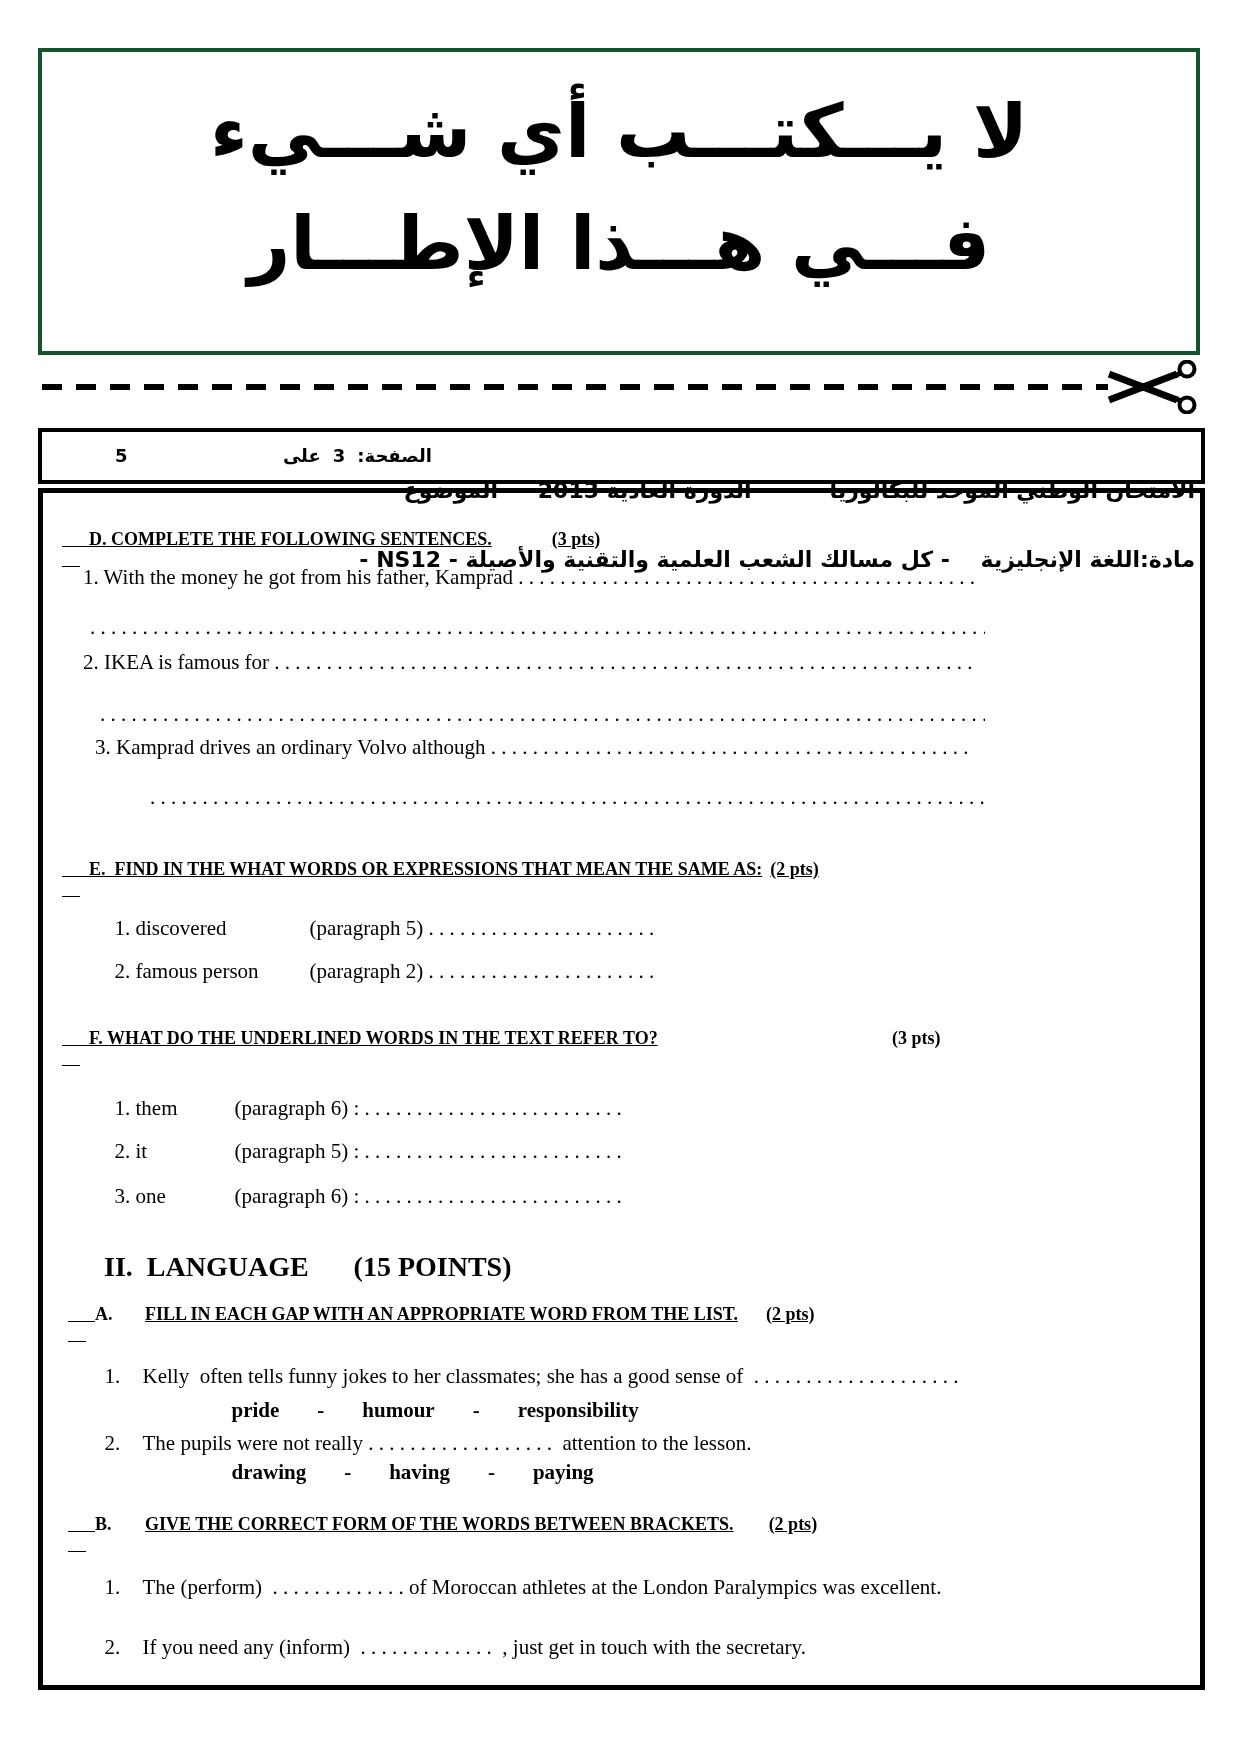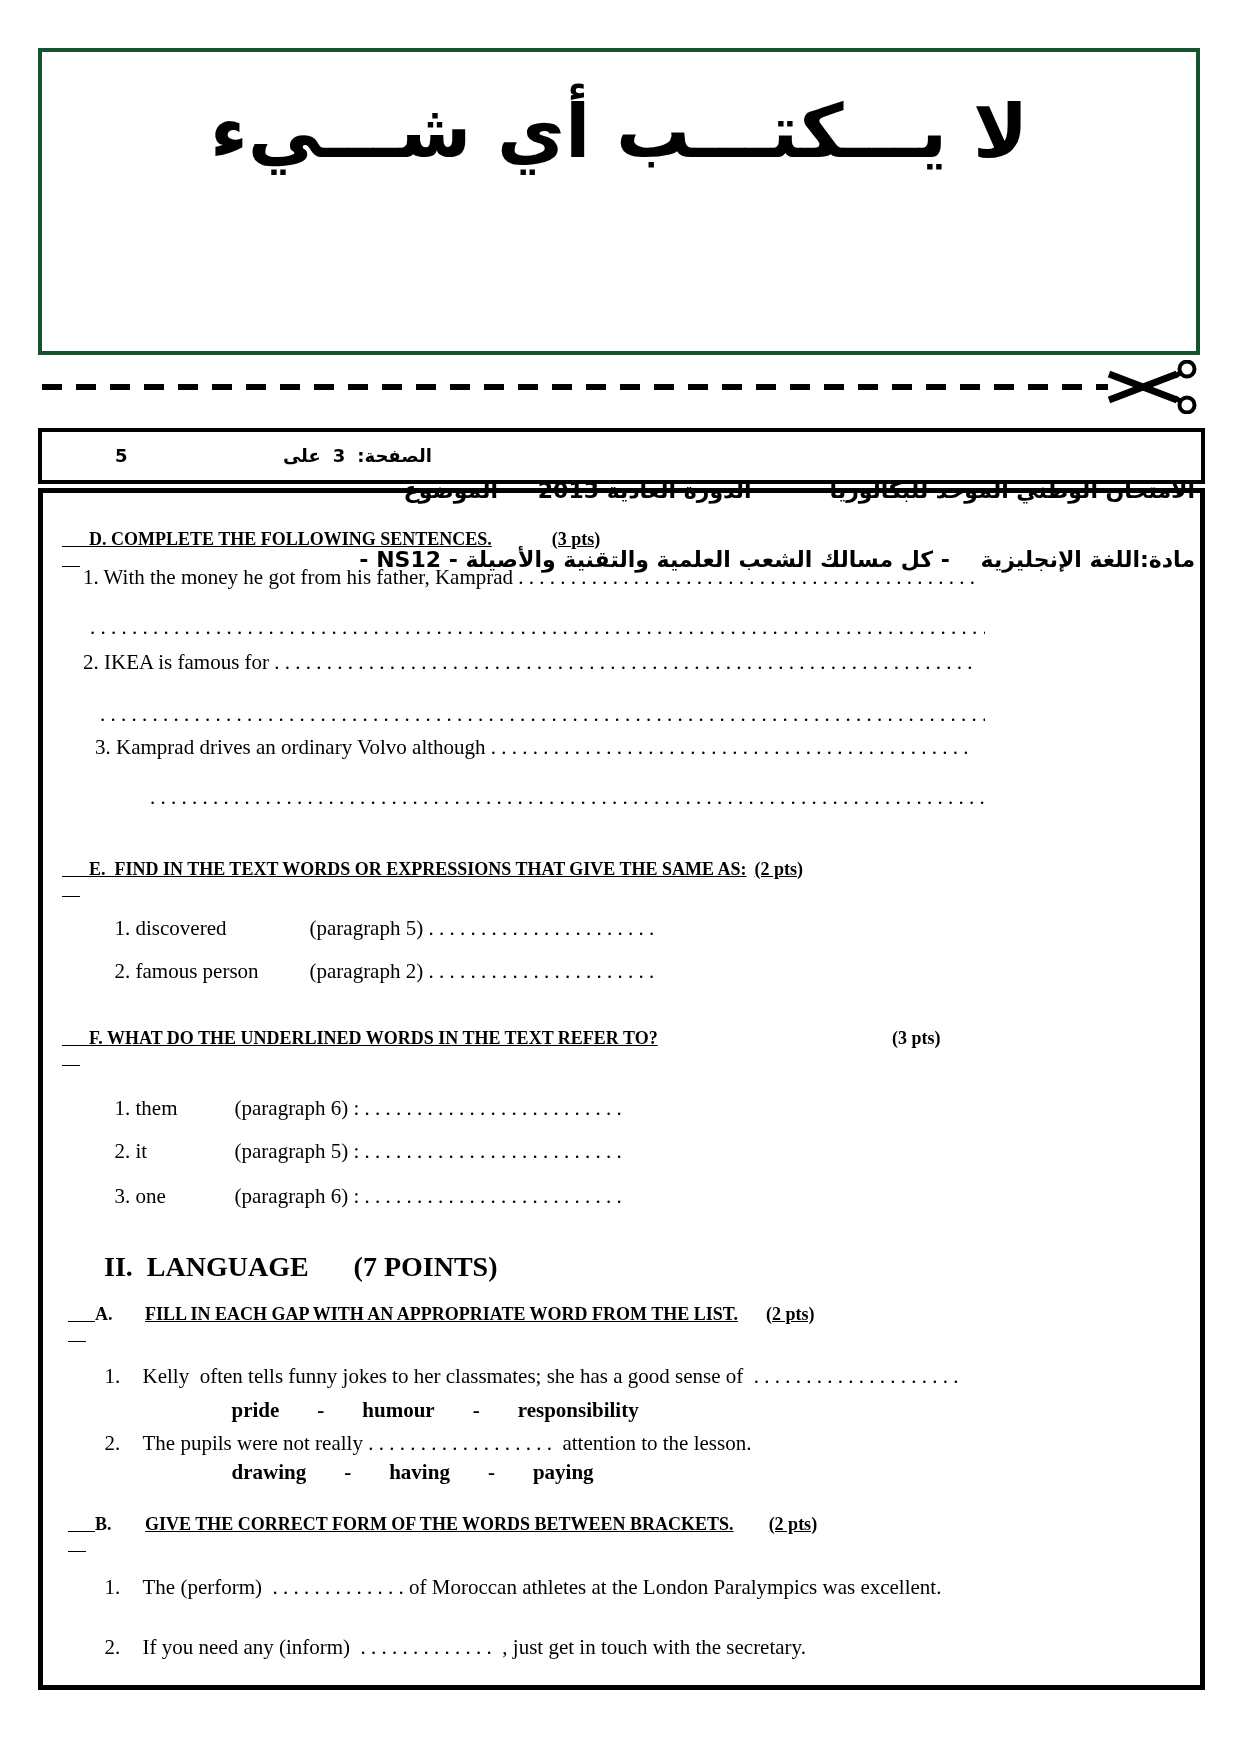--- a/index.html
+++ b/index.html
@@ -40,20 +40,21 @@
   .optline{font-weight:bold;}
   .dash{margin:0 38px;font-weight:bold;}
 </style>
 </head>
 <body>
 
 <div class="page">
 
   <div class="top-frame">
     <div class="frame-line l1">لا يـــكتـــب أي شـــيء</div>
+    <div class="frame-line l2">فـــي هـــذا الإطـــار</div>
   </div>
 
   <div class="cut-line">
     <div class="dashes"></div>
     <span class="scissors">
       <svg width="100" height="54" viewBox="0 0 100 54">
         <line x1="4" y1="14" x2="72" y2="40" stroke="#000" stroke-width="7"></line>
         <line x1="4" y1="40" x2="72" y2="14" stroke="#000" stroke-width="7"></line>
         <circle cx="82" cy="9" r="7.5" fill="none" stroke="#000" stroke-width="4"></circle>
         <circle cx="82" cy="45" r="7.5" fill="none" stroke="#000" stroke-width="4"></circle>
@@ -85,21 +86,21 @@
       <span>D. COMPLETE THE FOLLOWING SENTENCES.</span><span class="pts" style="margin-left:60px;">(3 pts)</span>
     </div>
     <div class="ln" style="top:72px;left:40px;width:892px;">1. With the money he got from his father, Kamprad . . . . . . . . . . . . . . . . . . . . . . . . . . . . . . . . . . . . . . . . . . . . .</div>
     <div class="ln" style="top:122px;left:47px;width:895px;">. . . . . . . . . . . . . . . . . . . . . . . . . . . . . . . . . . . . . . . . . . . . . . . . . . . . . . . . . . . . . . . . . . . . . . . . . . . . . . . . . . . . . . . . . .</div>
     <div class="ln" style="top:157px;left:40px;width:892px;">2. IKEA is famous for . . . . . . . . . . . . . . . . . . . . . . . . . . . . . . . . . . . . . . . . . . . . . . . . . . . . . . . . . . . . . . . . . . . . . . . .</div>
     <div class="ln" style="top:209px;left:57px;width:885px;">. . . . . . . . . . . . . . . . . . . . . . . . . . . . . . . . . . . . . . . . . . . . . . . . . . . . . . . . . . . . . . . . . . . . . . . . . . . . . . . . . . . . . . . . . .</div>
     <div class="ln" style="top:242px;left:40px;width:890px;margin-left:12px;">3. Kamprad drives an ordinary Volvo although . . . . . . . . . . . . . . . . . . . . . . . . . . . . . . . . . . . . . . . . . . . . . .</div>
     <div class="ln" style="top:292px;left:107px;width:835px;">. . . . . . . . . . . . . . . . . . . . . . . . . . . . . . . . . . . . . . . . . . . . . . . . . . . . . . . . . . . . . . . . . . . . . . . . . . . . . . . . . . . . . .</div>
 
     <div class="ln bold" style="top:345px;left:19px;">
-      <span>E.  FIND IN THE TEXT WORDS OR EXPRESSIONS THAT GIVE THE SAME AS:</span><span class="pts" style="margin-left:8px;">(2 pts)</span>
+      <span>E.  FIND IN THE WHAT WORDS OR EXPRESSIONS THAT MEAN THE SAME AS:</span><span class="pts" style="margin-left:8px;">(2 pts)</span>
     </div>
     <div class="ln" style="top:399px;left:40px;">
       <span class="col-e">1. discovered</span><span>(paragraph 5) . . . . . . . . . . . . . . . . . . . . . .</span>
     </div>
     <div class="ln" style="top:442px;left:40px;">
       <span class="col-e">2. famous person</span><span>(paragraph 2) . . . . . . . . . . . . . . . . . . . . . .</span>
     </div>
 
     <div class="ln bold" style="top:514px;left:19px;width:1100px;">
       <span>F. WHAT DO THE UNDERLINED WORDS IN THE TEXT REFER TO?</span><span class="pts" style="position:absolute;left:830px;">(3 pts)</span>
@@ -108,21 +109,21 @@
       <span class="col-f">1. them</span><span>(paragraph 6) : . . . . . . . . . . . . . . . . . . . . . . . . .</span>
     </div>
     <div class="ln" style="top:622px;left:40px;">
       <span class="col-f">2. it</span><span>(paragraph 5) : . . . . . . . . . . . . . . . . . . . . . . . . .</span>
     </div>
     <div class="ln" style="top:667px;left:40px;">
       <span class="col-f">3. one</span><span>(paragraph 6) : . . . . . . . . . . . . . . . . . . . . . . . . .</span>
     </div>
 
     <div class="ln big" style="top:726px;left:19px;">
-      <span>II.  LANGUAGE</span><span style="margin-left:45px;">(7 POINTS)</span>
+      <span>II.  LANGUAGE</span><span style="margin-left:45px;">(15 POINTS)</span>
     </div>
 
     <div class="ln bold" style="top:790px;left:25px;">
       <span class="seclabel">A.</span><span>FILL IN EACH GAP WITH AN APPROPRIATE WORD FROM THE LIST.</span><span class="pts" style="margin-left:28px;">(2 pts)</span>
     </div>
     <div class="ln" style="top:847px;left:30px;width:890px;">
       <span class="qnum">1.</span><span>Kelly  often tells funny jokes to her classmates; she has a good sense of  . . . . . . . . . . . . . . . . . . . . . . . . .</span>
     </div>
     <div class="ln optline" style="top:881px;left:157px;">
       <span>pride</span><span class="dash">-</span><span>humour</span><span class="dash">-</span><span>responsibility</span>

